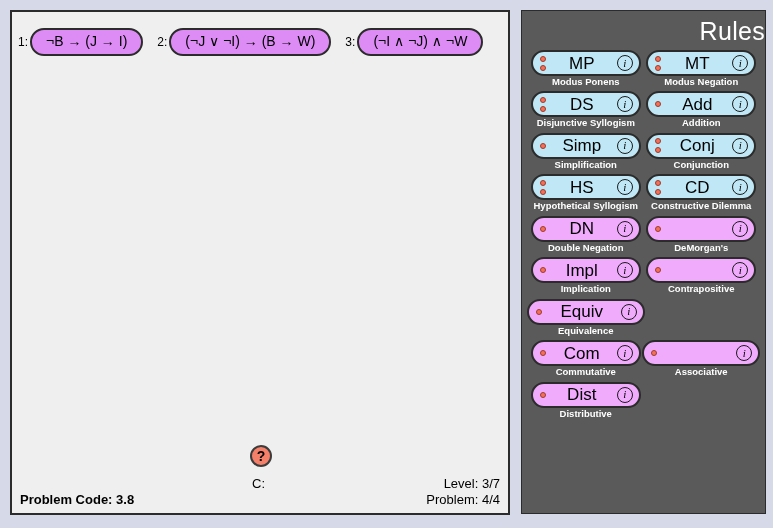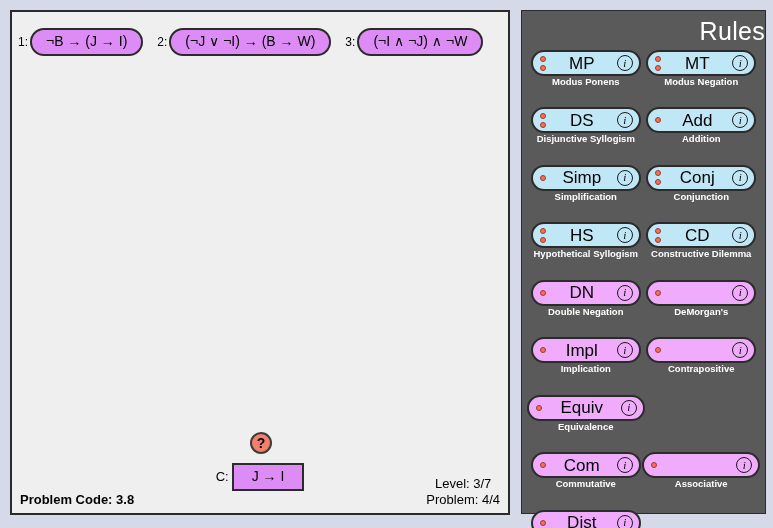--- a/index.html
+++ b/index.html
@@ -119,21 +119,21 @@
     left: 8px;
     bottom: 6px;
     font-size: 13px;
     color: #000;
     font-weight: bold;
   }
   #progress-info {
     position: absolute;
     right: 8px;
     bottom: 5px;
-    text-align: center;
+    text-align: right;
     font-size: 13px;
     color: #000;
     line-height: 1.25;
   }
 
   
   #rules-panel {
     position: absolute;
     left: 521px;
     top: 10px;
@@ -151,21 +151,21 @@
     padding-top: 8px;
     padding-bottom: 6px;
     letter-spacing: 0.3px;
   }
   #rules-grid {
     padding: 0 6px;
   }
   .rule-row {
     display: flex;
     align-items: center;
-    margin-bottom: 17px;
+    margin-bottom: 1px;
   }
   .rule-cell {
     width: 50%;
     display: flex;
     flex-direction: column;
     align-items: center;
   }
   .rule-btn {
     position: relative;
     height: 26px;
@@ -255,21 +255,20 @@
       <div class="premise-item">
         <span class="premise-index">3:</span>
         <div class="premise-pill">(¬I ∧ ¬J) ∧ ¬W</div>
       </div>
     </div>
 
   <div id="conclusion-wrap">
     <div id="conclusion-inner">
       <div id="status-badge">?</div>
       <span id="conclusion-label">C:</span>
-      <div id="conclusion-box">J → I</div>
     </div>
   </div>
 
   <div id="problem-code">Problem Code: 3.8</div>
 
   <div id="progress-info">
     <div>Level: 3/7</div>
     <div>Problem: 4/4</div>
   </div>
 </div>

